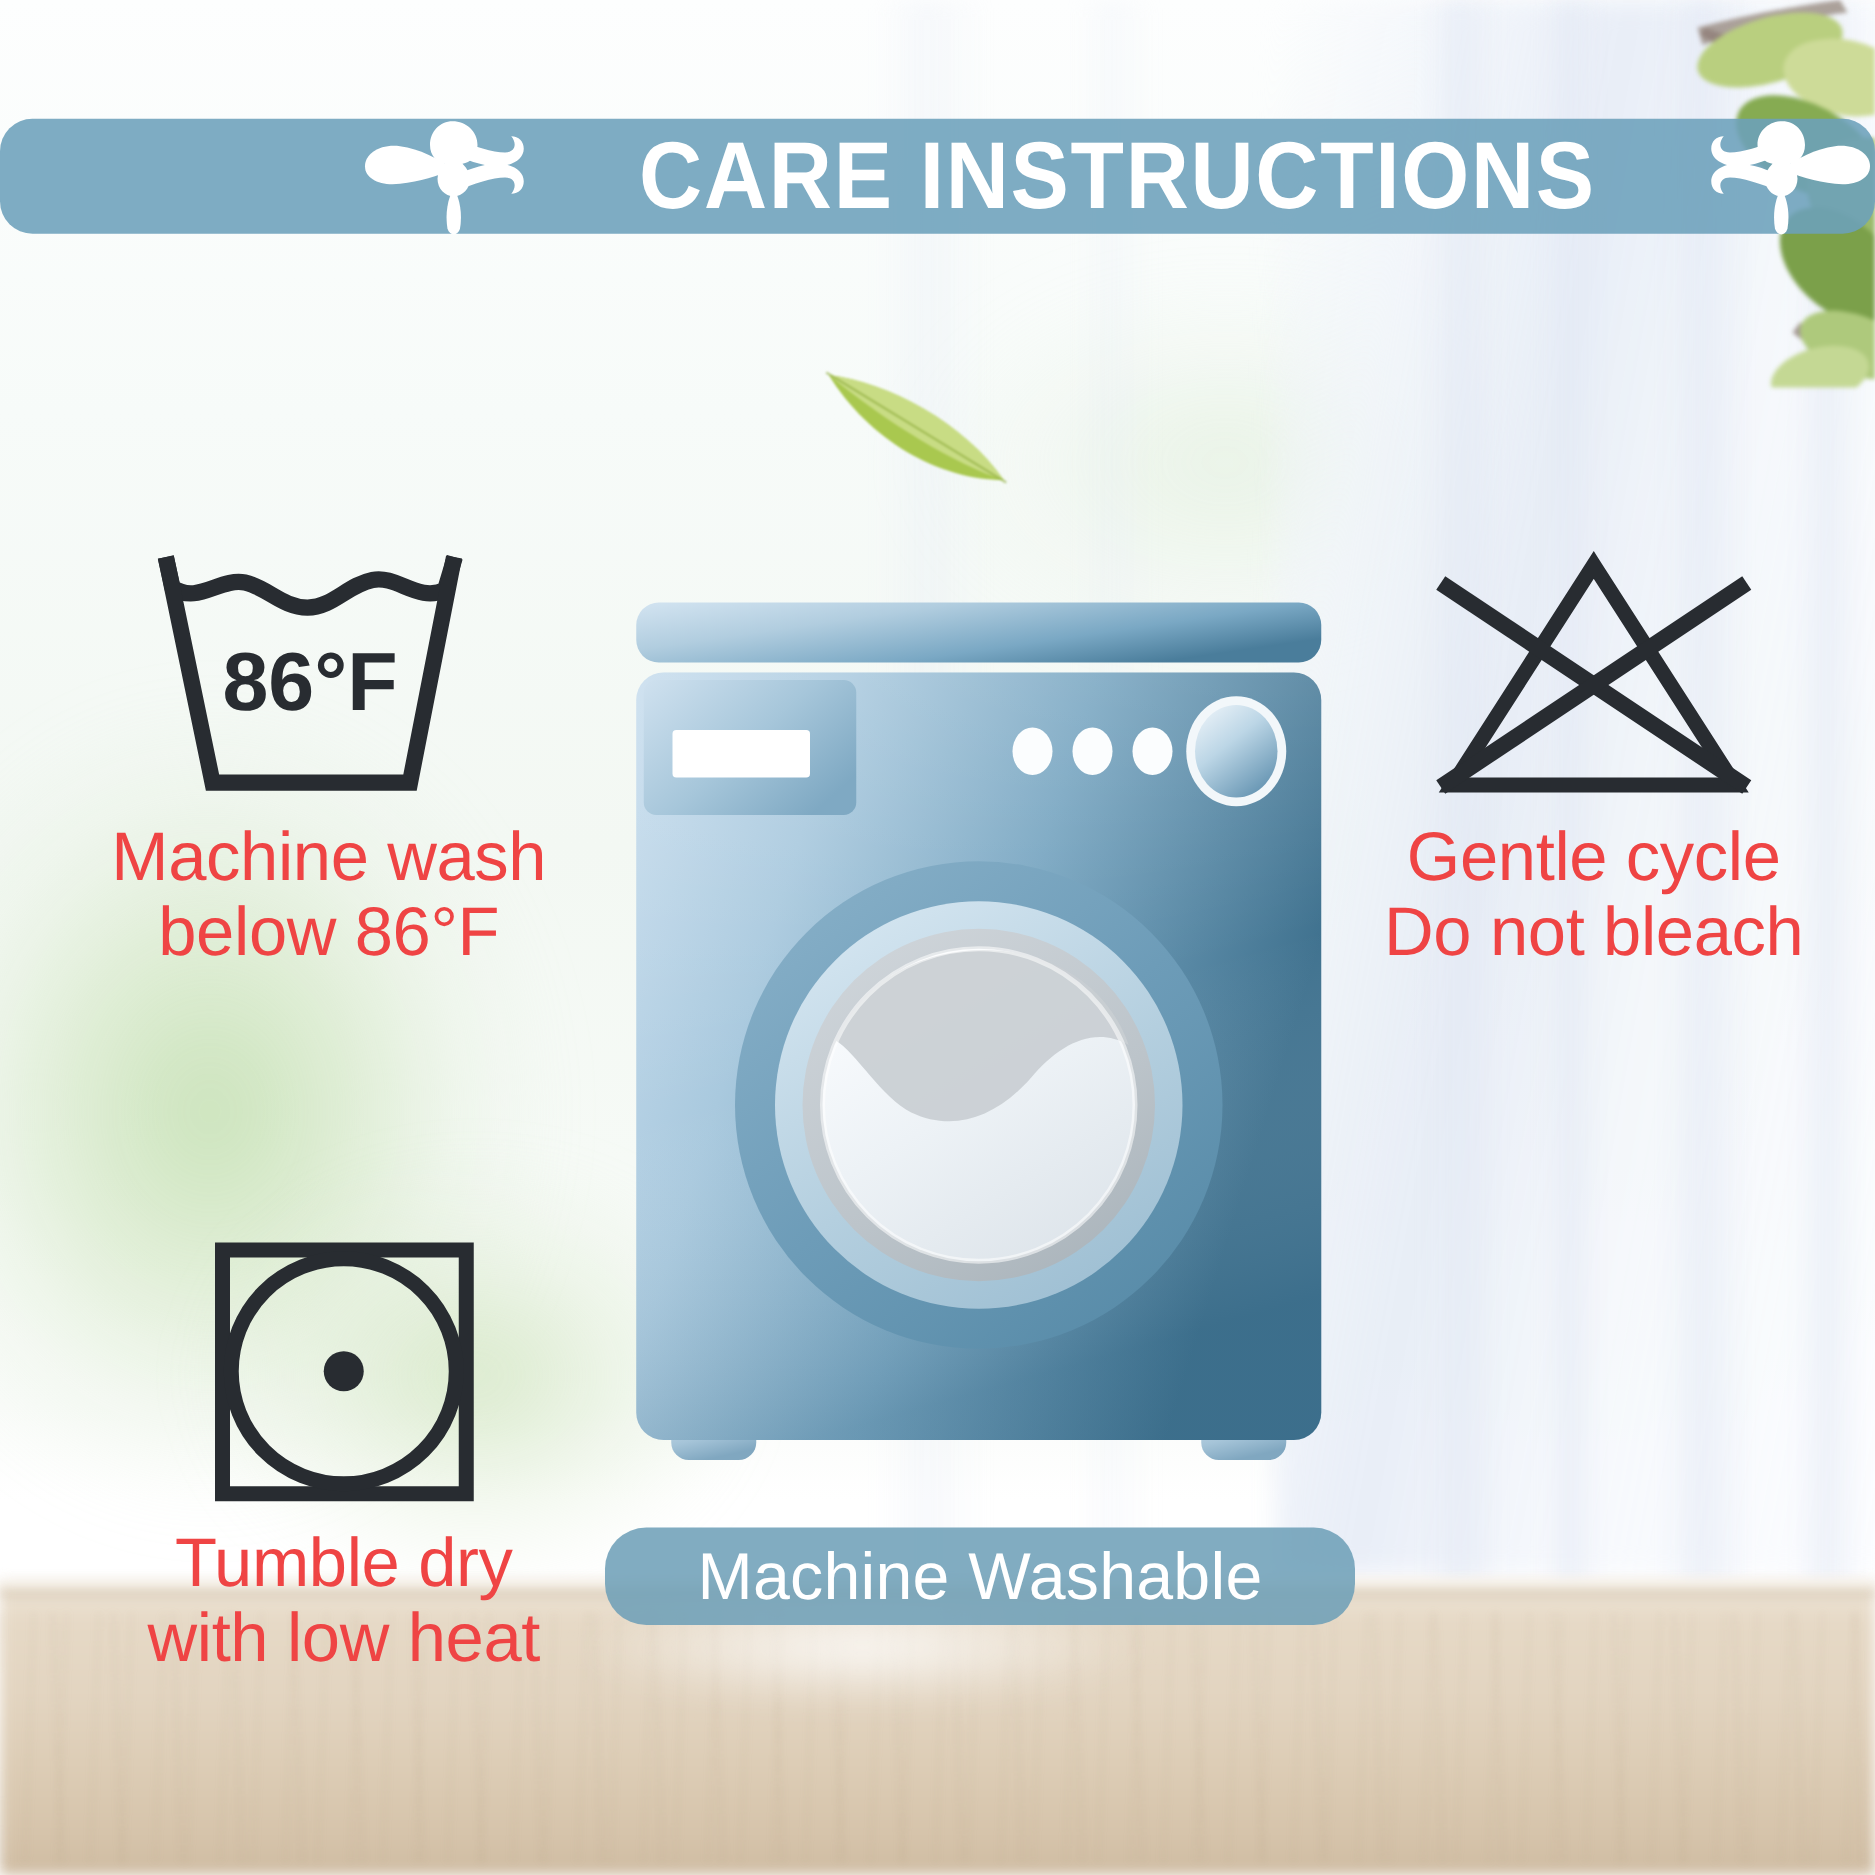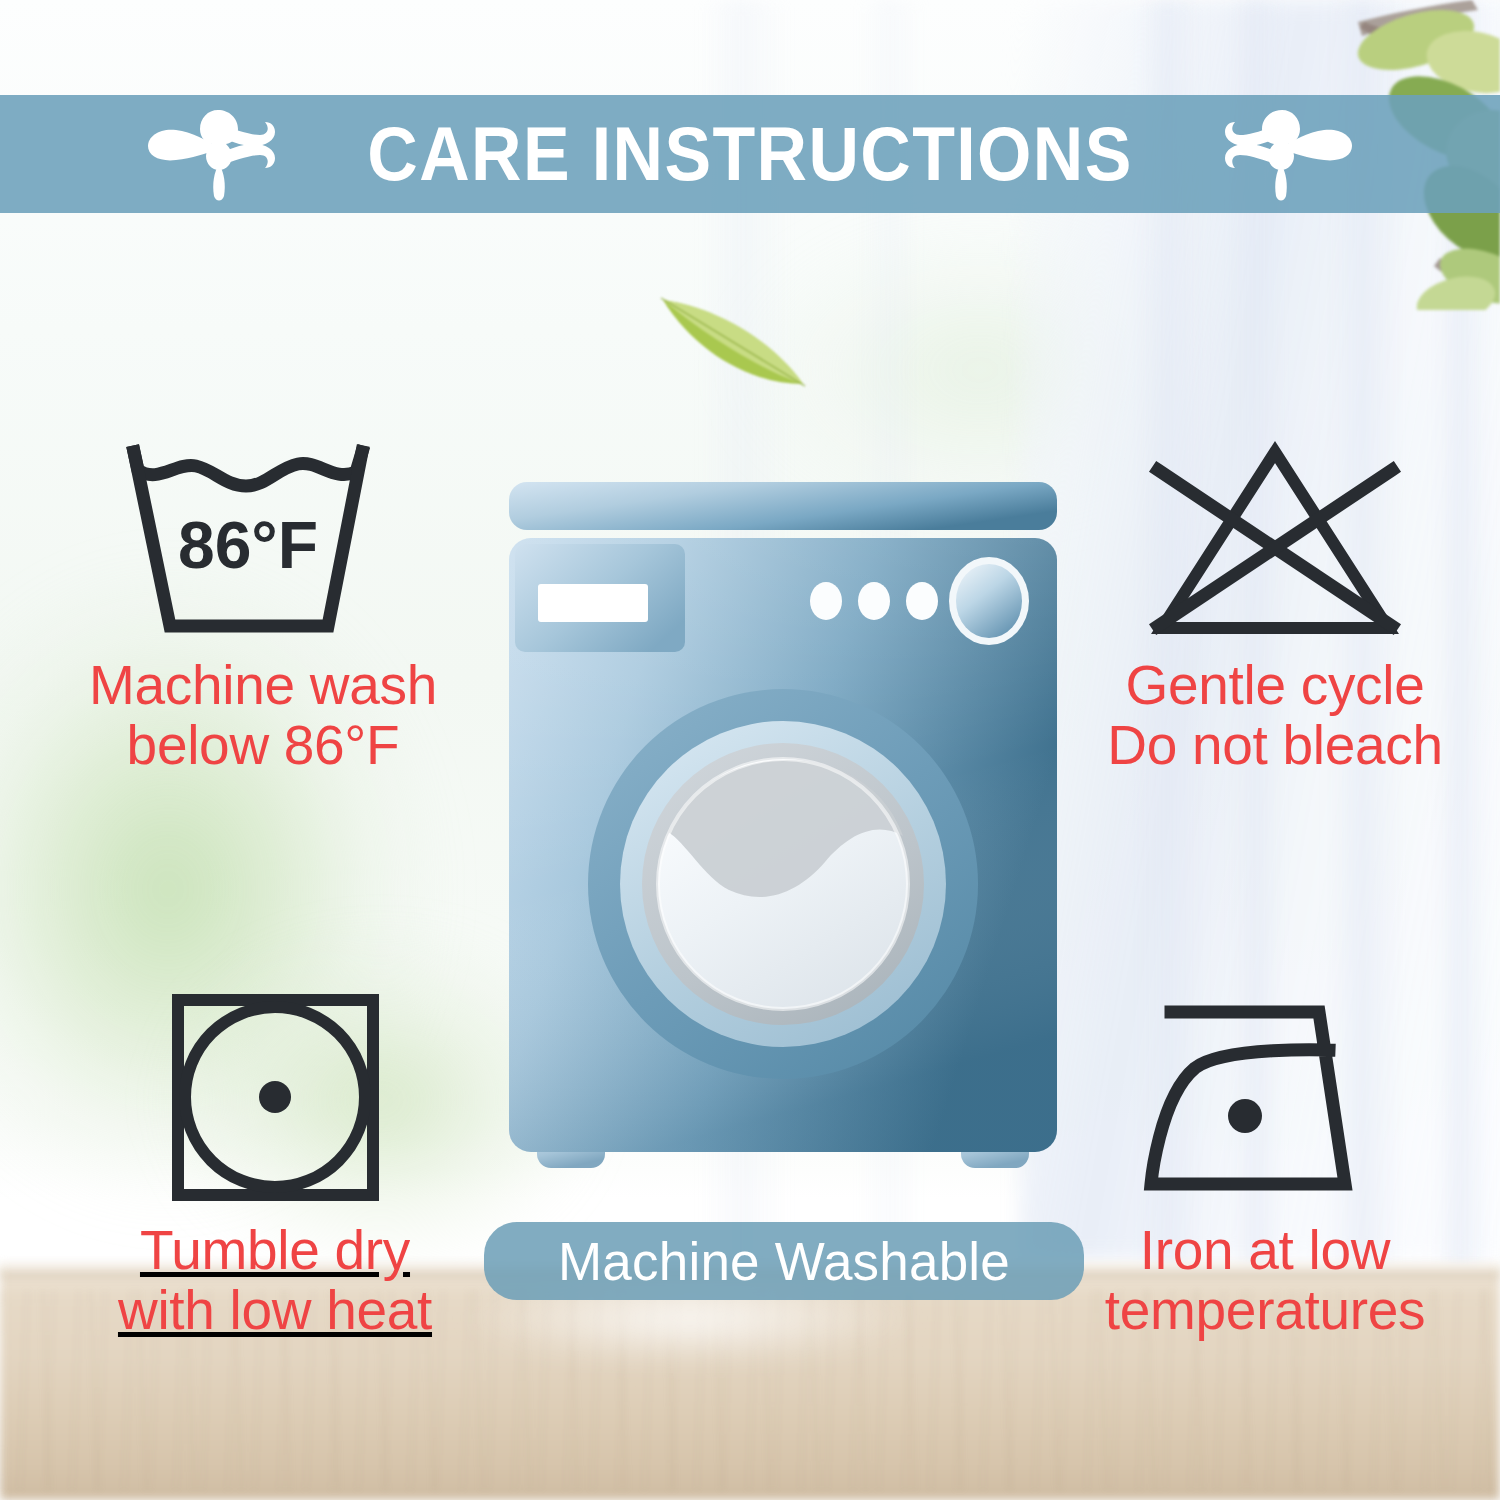--- a/index.html
+++ b/index.html
@@ -135,26 +135,27 @@
 
   
   .plant { position: absolute; right: 0; top: 0; width: 260px; height: 310px; }
   .plant svg { display: block; filter: blur(1.6px); }
   .floating-leaf { position: absolute; left: 655px; top: 280px; width: 160px; height: 115px; }
   .floating-leaf svg { display: block; filter: blur(0.8px); }
 
   
   .banner {
     position: absolute;
-    left: 0; right: 0; top: 95px; height: 118px;
+    left: 0; right: 0; top: 95px; height: 92px;
     background: rgba(108,160,187,0.88);
     display: flex;
     align-items: center;
-    justify-content: center;
+    justify-content: flex-end;
     gap: 40px;
+    border-radius: 26px;
   }
   .banner-title {
     color: #ffffff;
     font-size: 76px;
     font-weight: bold;
     letter-spacing: 1.5px;
     line-height: 1;
     white-space: nowrap;
     transform: scaleX(0.92);
     font-family: "Liberation Sans Narrow", "Liberation Sans", sans-serif;
@@ -170,21 +171,21 @@
     color: #ef4444;
     font-size: 55px;
     line-height: 1.09;
     letter-spacing: -0.3px;
     white-space: pre-line;
     margin-top: 16px;
   }
 
   .cell-wash     { left: 28px;   top: 440px; width: 470px; }
   .cell-bleach   { left: 1040px; top: 440px; width: 470px; }
-  .cell-dry      { left: 40px;   top: 990px; width: 470px; text-decoration: underline; }
+  .cell-dry      { left: 40px;   top: 990px; width: 470px; }
   .cell-iron     { left: 1030px; top: 990px; width: 470px; }
 
   .cell-wash .glyph   { height: 200px; }
   .cell-bleach .glyph { height: 200px; }
   .cell-dry .glyph    { height: 215px; }
   .cell-iron .glyph   { height: 215px; }
 
   
   .machine { position: absolute; left: 495px; top: 470px; width: 575px; height: 720px; }
   .machine svg { display: block; }
@@ -312,30 +313,20 @@
       <svg width="215" height="215" viewBox="0 0 215 215">
         <rect x="10" y="10" width="195" height="195" fill="none" stroke="#282c31" stroke-width="12"></rect>
         <circle cx="107" cy="107" r="90" fill="none" stroke="#282c31" stroke-width="12"></circle>
         <circle cx="107" cy="107" r="16" fill="#282c31"></circle>
       </svg>
     </div>
     <div class="caption">Tumble dry
 with low heat</div>
   </div>
 
-  <div class="cell cell-iron">
-    <div class="glyph">
-      <svg width="265" height="215" viewBox="0 0 265 215">
-        <path d="M38 22 L186 22 L212 194 L18 194 C18 194 26 108 62 78 C90 56 196 60 196 60" fill="none" stroke="#282c31" stroke-width="13" stroke-linejoin="miter" stroke-linecap="square"></path>
-        <circle cx="112" cy="126" r="17" fill="#282c31"></circle>
-      </svg>
-    </div>
-    <div class="caption">Iron at low
-temperatures</div>
-  </div>
 
   <div class="machine">
     <svg width="575" height="720" viewBox="0 0 575 720">
       <defs>
         <linearGradient id="gBody" x1="0" y1="0" x2="1" y2="0.35">
           <stop offset="0%" stop-color="#c6dced"></stop>
           <stop offset="28%" stop-color="#a9c9de"></stop>
           <stop offset="60%" stop-color="#7aa7c2"></stop>
           <stop offset="100%" stop-color="#40728f"></stop>
         </linearGradient>

